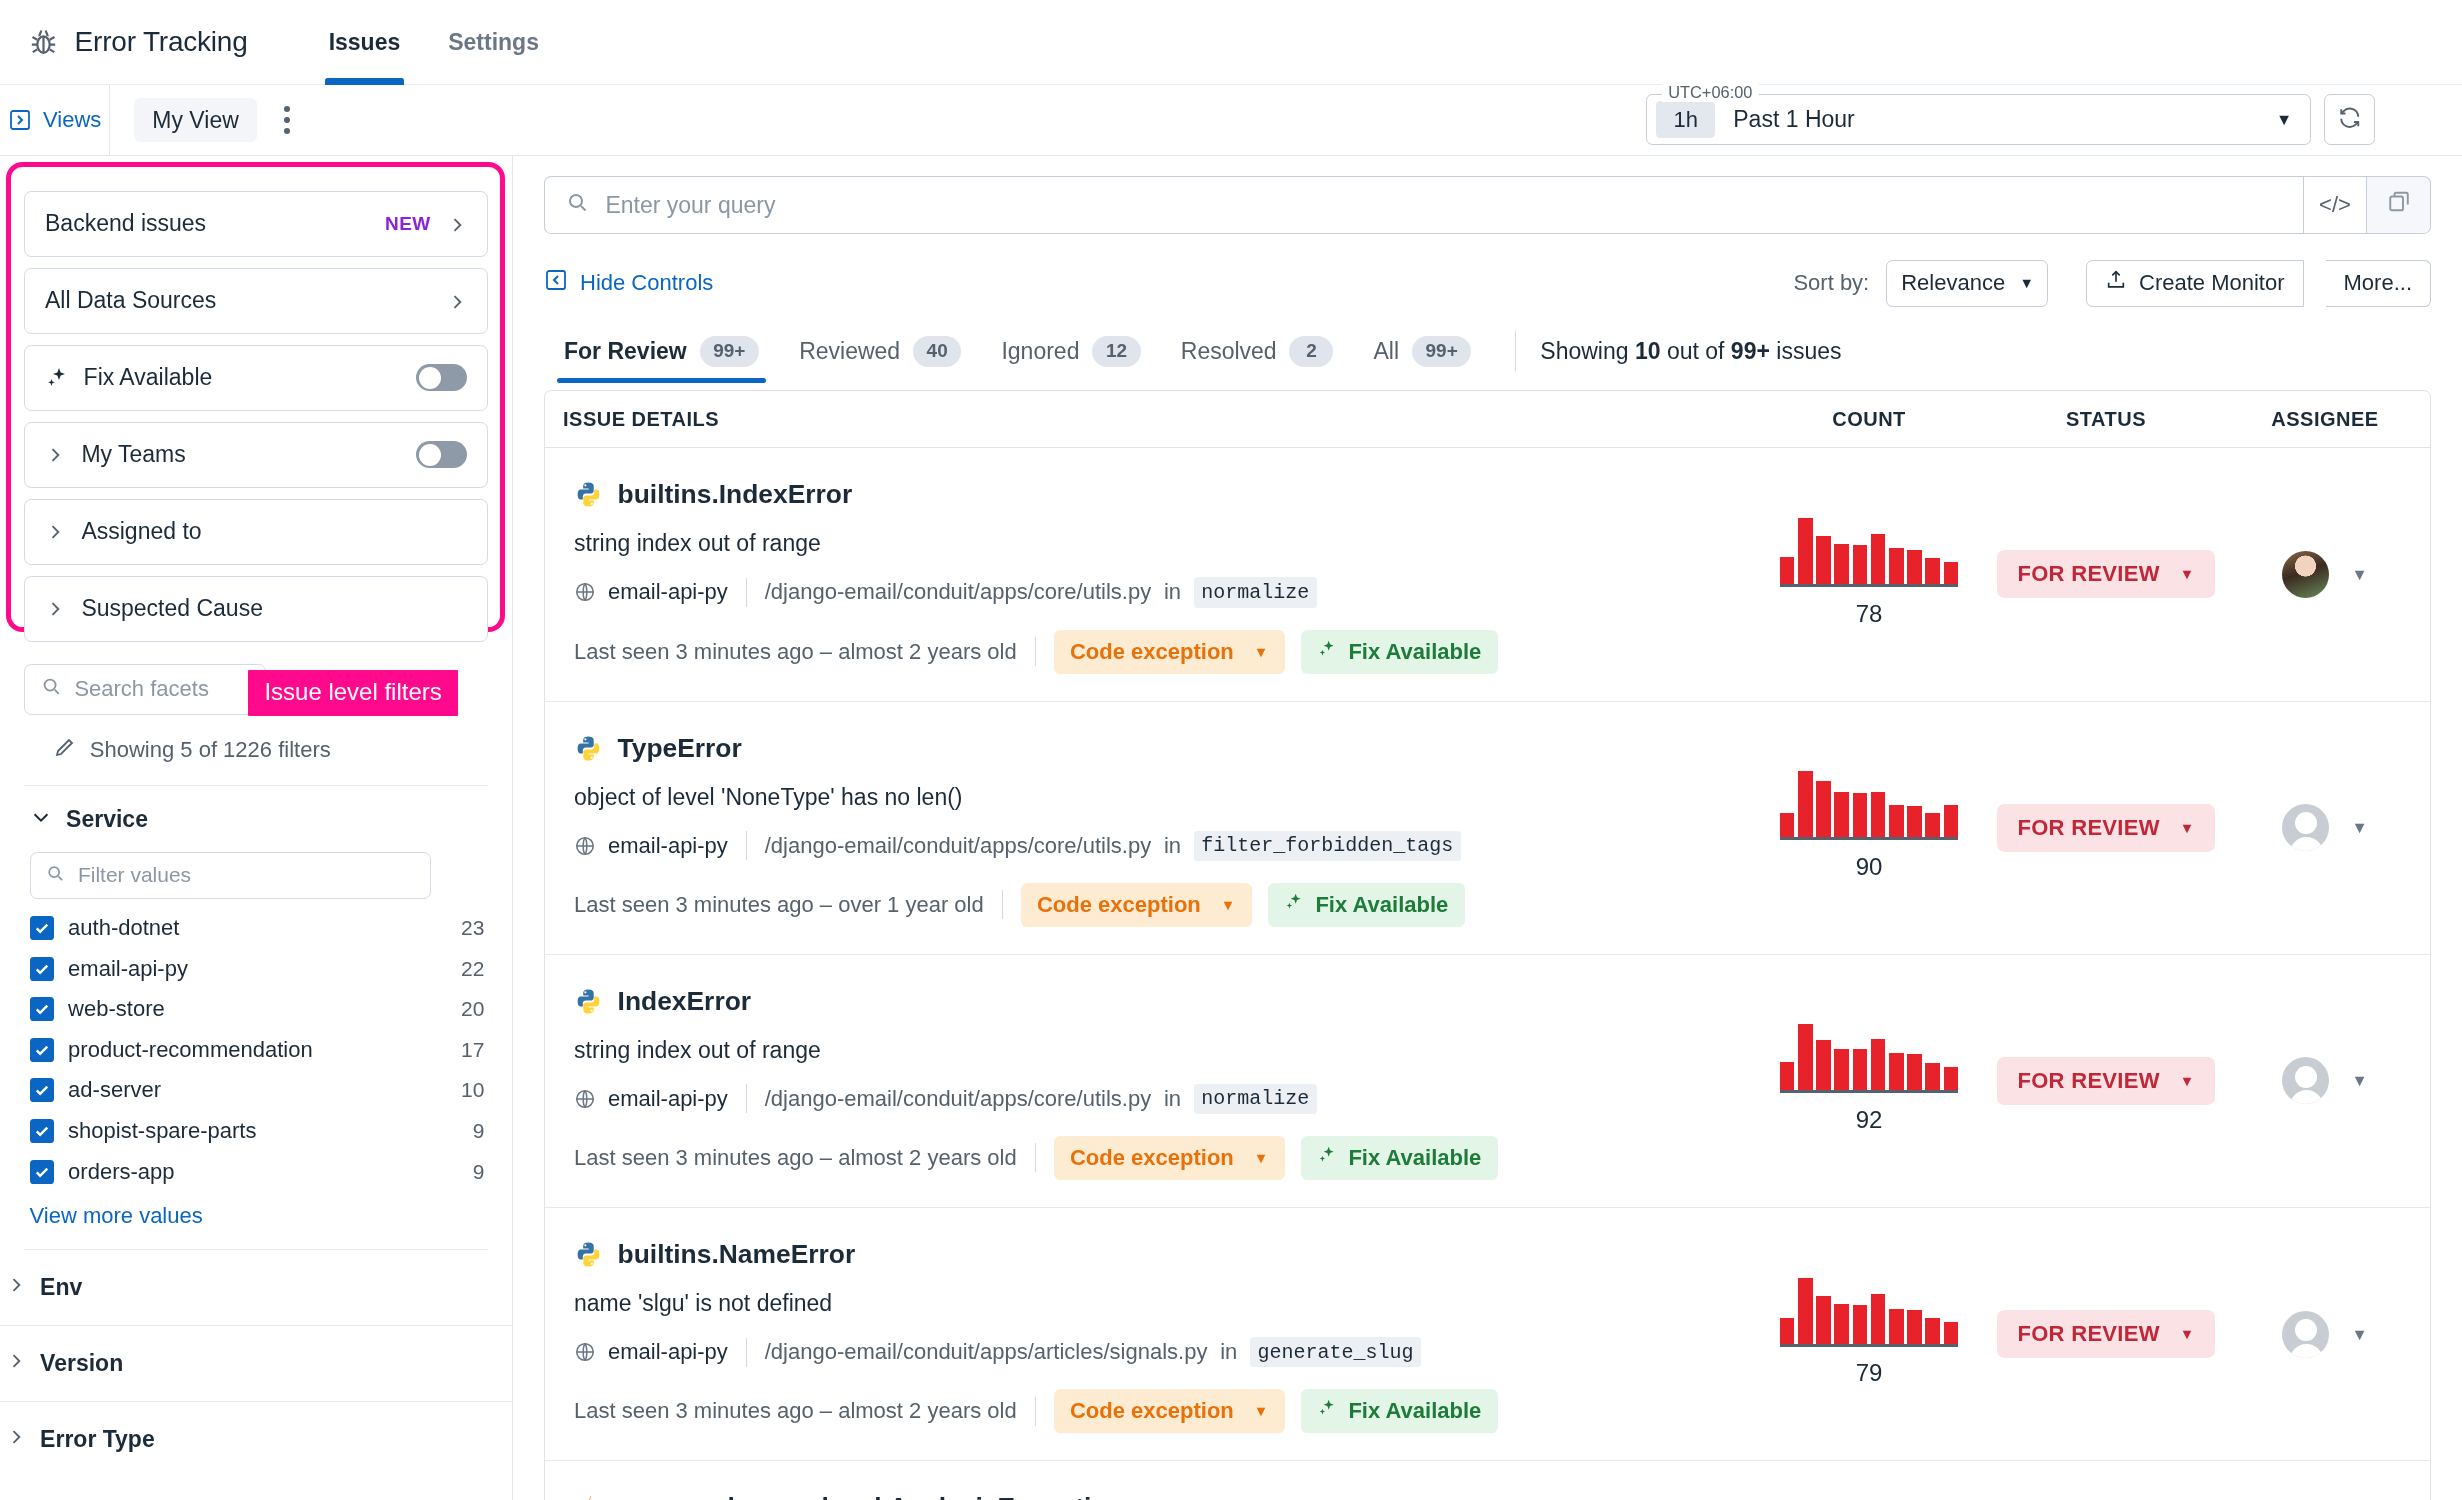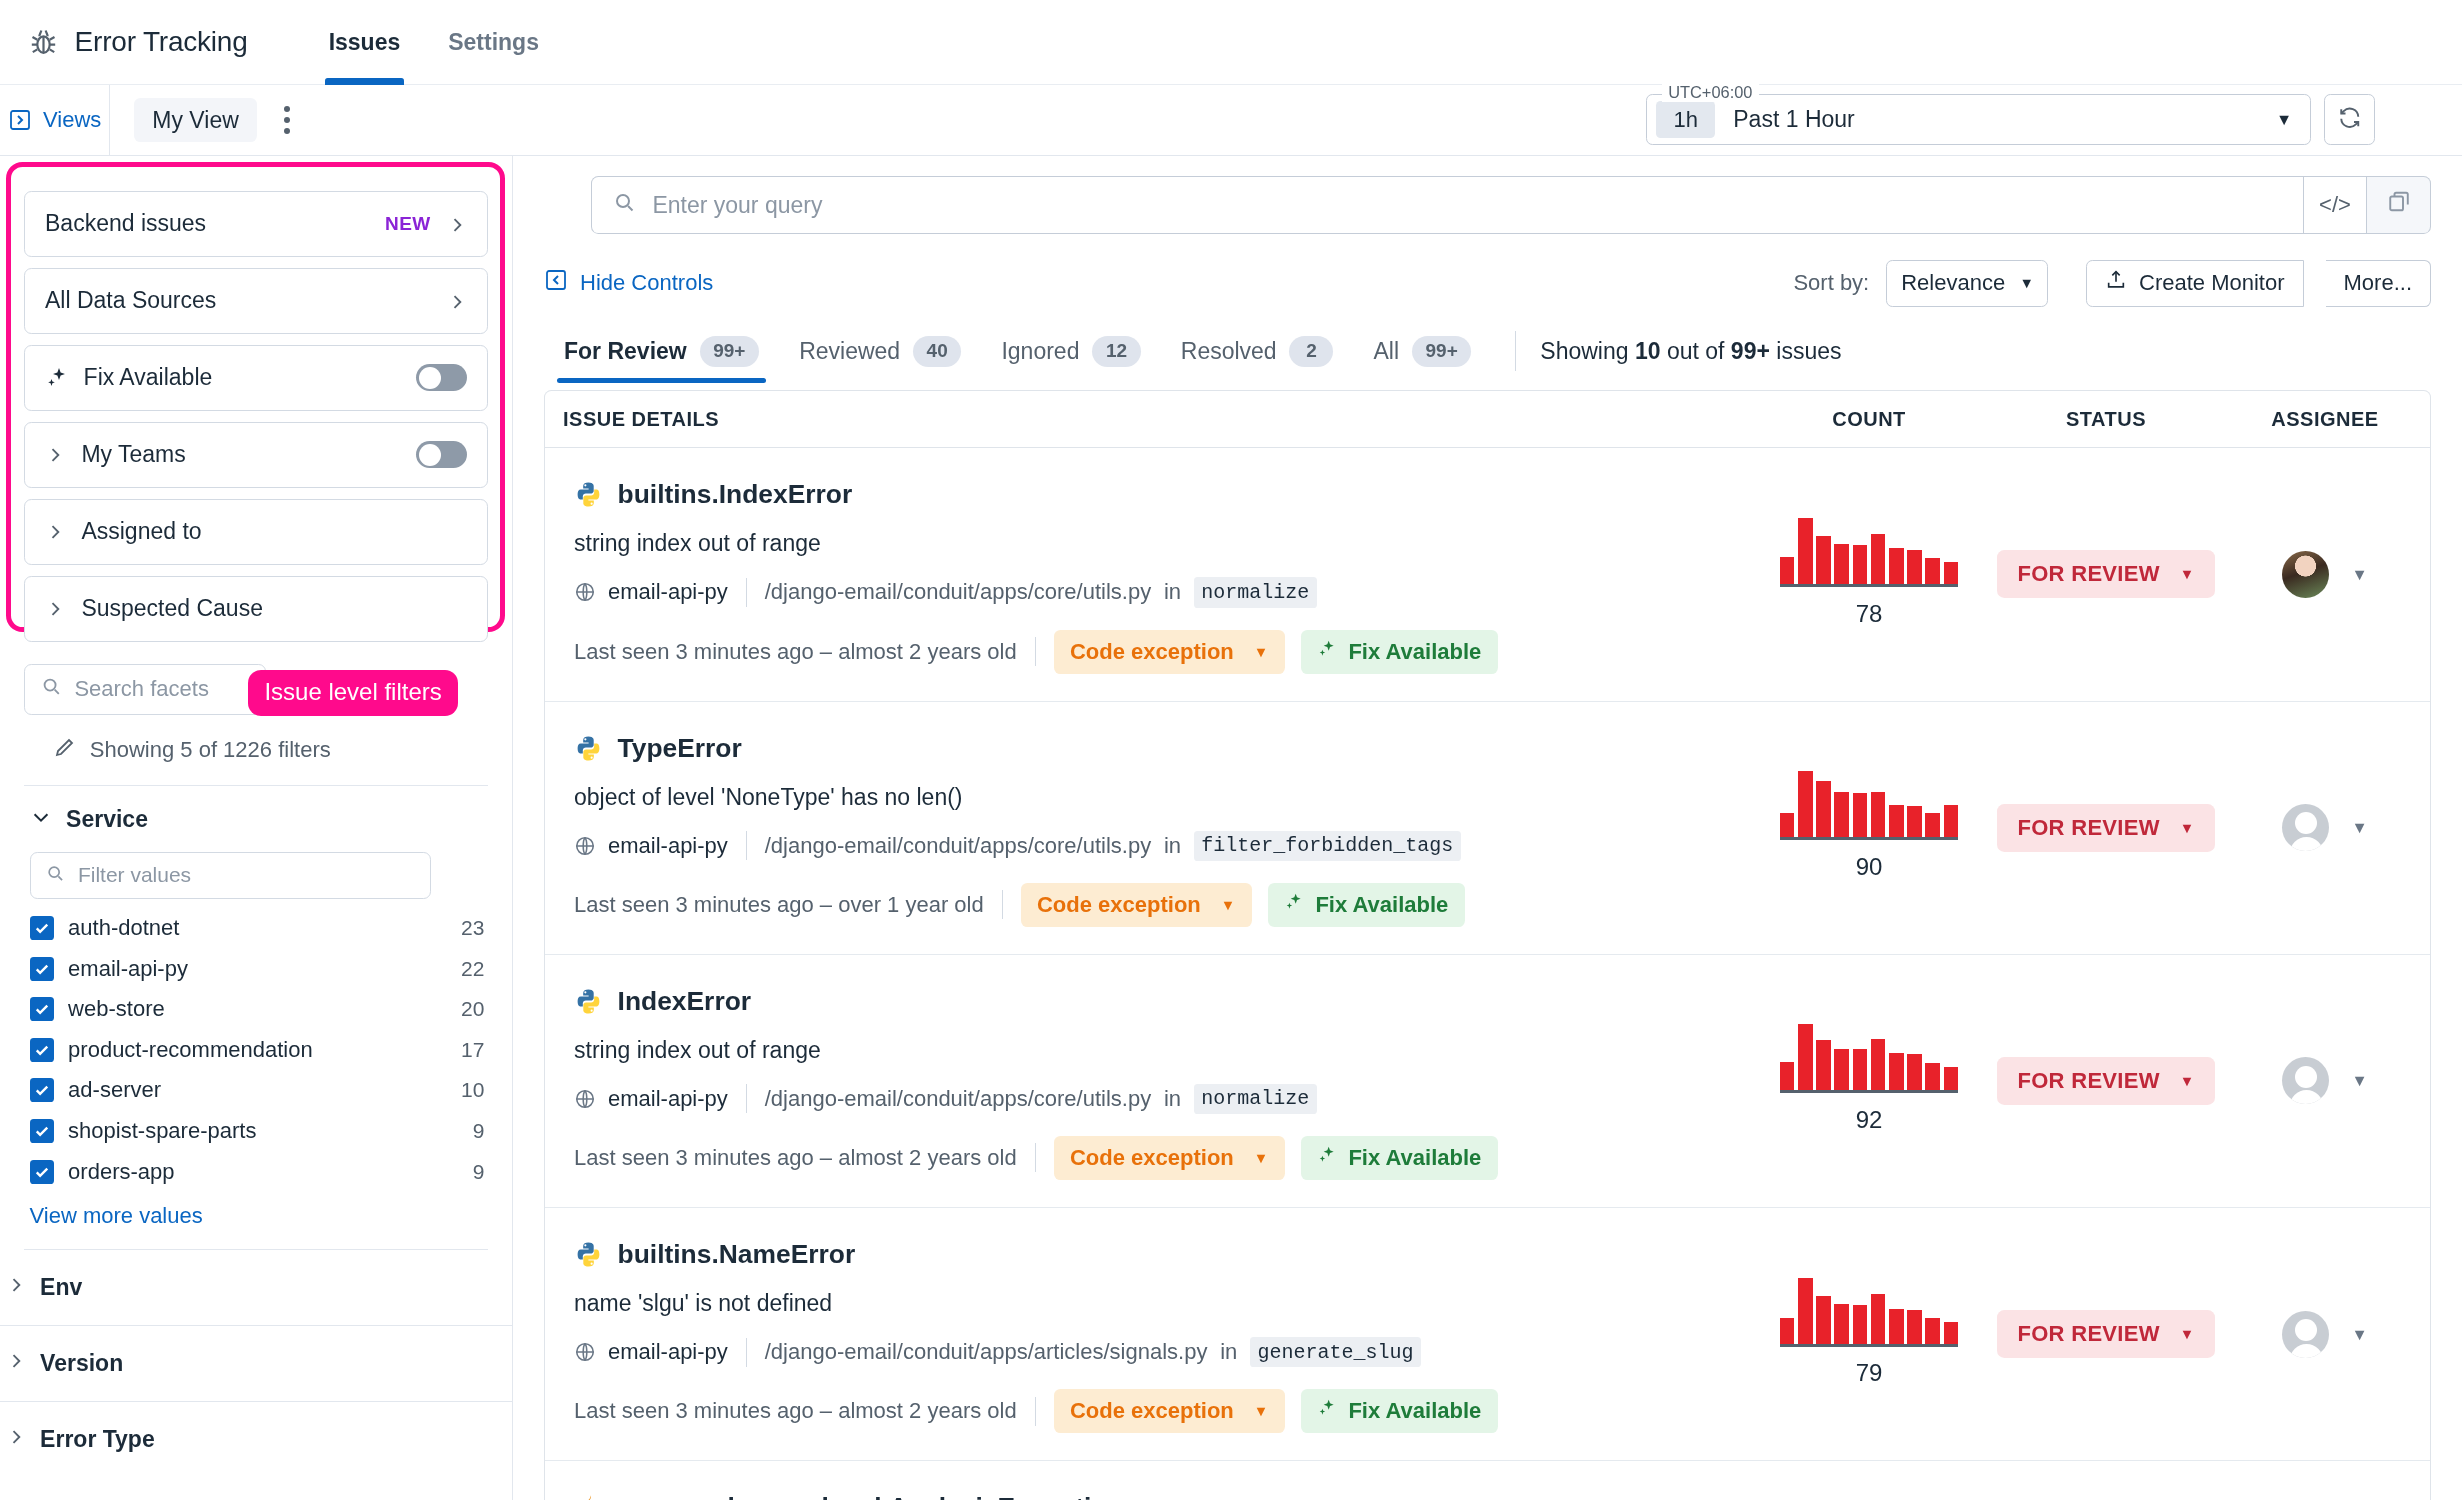--- a/index.html
+++ b/index.html
@@ -108,21 +108,21 @@
 
   .facet-search-row { padding: 11px 24px 0 24px; position: relative; }
   .facet-search {
     height: 51px; border: 0.9px solid #d3dae3; border-radius: 7.3px; display: flex;
     align-items: center; padding: 0 14.6px; gap: 12.8px; background: #fff; width: 242px;
   }
   .facet-search span { color: #8c97a4; font-size: 22px; }
   .annot-tag {
     position: absolute; left: 248px; top: 17.3px;
     background: #ff0a8c; color: #fff; font-size: 24px; font-weight: 400;
-    padding: 8.2px 16.4px 10px 16.4px; border-radius: 13px; white-space: nowrap;
+    padding: 8.2px 16.4px 10px 16.4px; border-radius: 1px; white-space: nowrap;
   }
   .showing-filters {
     display: flex; align-items: center; gap: 12.8px;
     padding: 20px 24px 20px 29px; font-size: 22px; color: #55616d;
     border-bottom: 0.9px solid #e2e7ee; margin: 0 24px;
   }
   .facet-group { border-bottom: 0.9px solid #e2e7ee; margin: 0 24px; padding: 20px 0 16.4px 0; }
   .facet-head {
     display: flex; gap: 14.6px; padding-left: 5.5px;
     font-size: 23px; font-weight: 700; color: #1c2b39; cursor: pointer;
@@ -153,21 +153,21 @@
   .facet-collapsed:last-child { border-bottom: none; }
 
   
   .main { flex: 1; border-left: 0.9px solid #e2e7ee; padding: 20px 31px 0 31px; min-width: 0; }
   .querybar {
     height: 58px; display: flex; align-items: stretch; margin-bottom: 25.5px;
   }
   .query-input {
     flex: 1; border: 0.9px solid #c5cdd8; border-right: none;
     border-radius: 7.3px 0 0 7.3px; display: flex; align-items: center; gap: 16.4px;
-    padding: 0 20px; background: #fff; margin-left: 47px;
+    padding: 0 20px; background: #fff;
   }
   .query-input span { font-size: 23px; color: #8c97a4; }
   .q-btn {
     width: 64px; border: 0.9px solid #c5cdd8; background: #fff;
     display: flex; align-items: center; justify-content: center; cursor: pointer;
     color: #55616d; font-size: 22px;
   }
   .q-btn.last { border-radius: 0 7.3px 7.3px 0; border-left: none; background: #f5f7fa; }
 
   .controls-row { display: flex; align-items: center; margin-bottom: 20px; }

